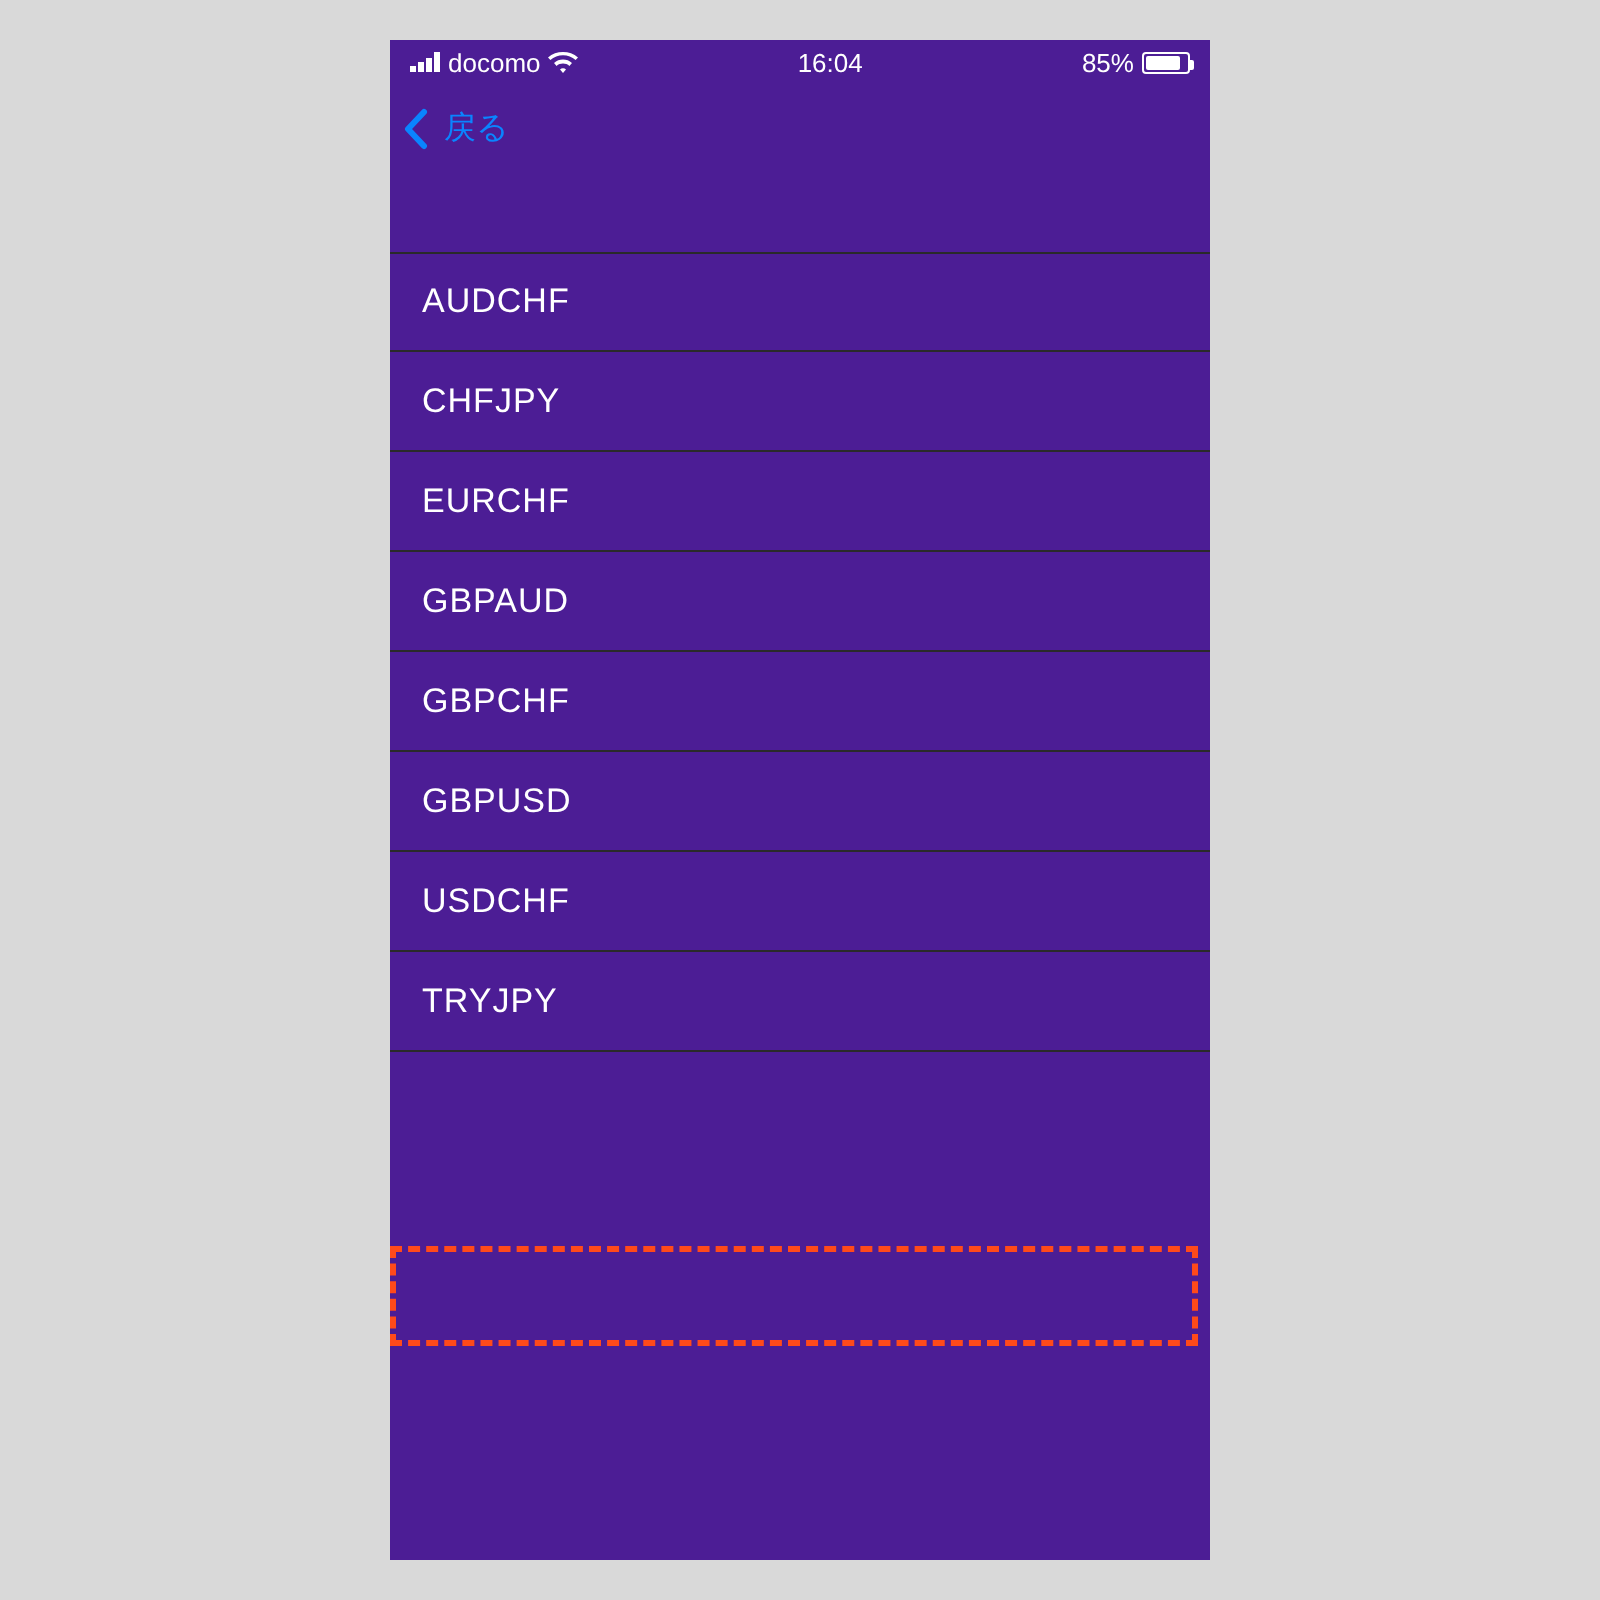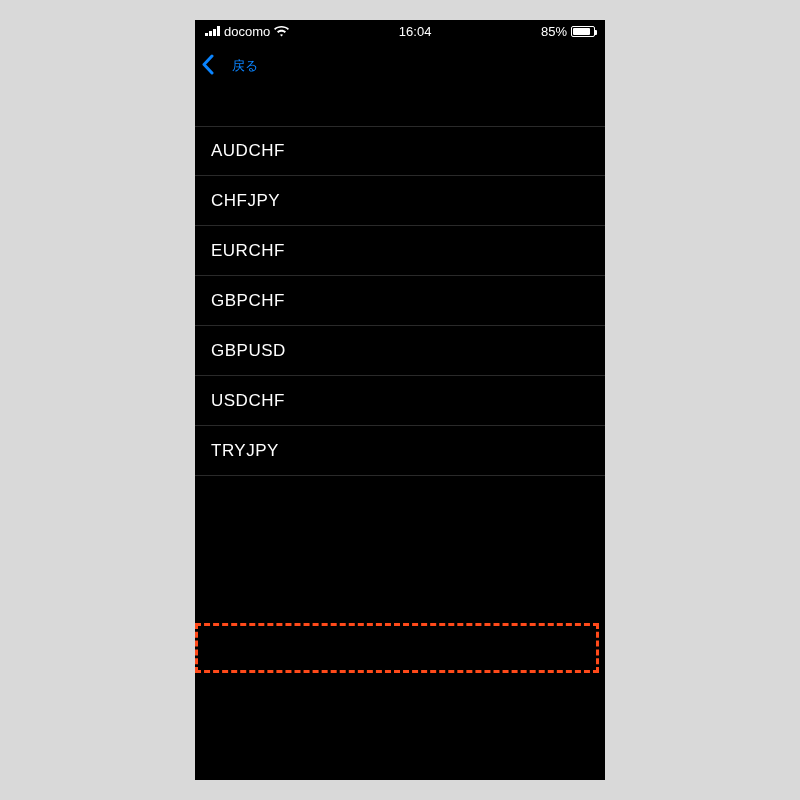--- a/index.html
+++ b/index.html
@@ -7,21 +7,21 @@
     body {
       background: #d9d9d9;
       display: flex;
       align-items: center;
       justify-content: center;
       font-family: -apple-system, "Helvetica Neue", Arial, sans-serif;
     }
     .phone {
       width: 410px;
       height: 760px;
-      background: #000000;
+      background: #4c1d95;
       position: relative;
       overflow: hidden;
     }
     .statusbar {
       height: 22px;
       display: flex;
       align-items: center;
       justify-content: space-between;
       padding: 0 10px;
       color: #fff;
@@ -51,24 +51,24 @@
       position:absolute; left:1px; top:1px; bottom:1px;
       background:#fff; border-radius:1px;
     }
     .navbar {
       height: 44px;
       display: flex;
       align-items: center;
       padding: 0 6px;
     }
     .back-btn {
-      display: flex; align-items: flex-end;
+      display: flex; align-items: center;
       color: #0a84ff;
-      font-size: 13px;
-      gap: 18px;
+      font-size: 16px;
+      gap: 8px;
     }
     .back-btn svg { display:block; }
     .spacer { height: 40px; }
     .list { }
     .row {
       display: flex;
       align-items: center;
       justify-content: space-between;
       height: 50px;
       padding: 0 16px;
@@ -135,20 +135,23 @@
       <div class="row">
         <span>AUDCHF</span>
       </div>
       <div class="row">
         <span>CHFJPY</span>
       </div>
       <div class="row">
         <span>EURCHF</span>
       </div>
       <div class="row">
+        <span>GBPAUD</span>
+      </div>
+      <div class="row">
         <span>GBPCHF</span>
       </div>
       <div class="row">
         <span>GBPUSD</span>
       </div>
       <div class="row">
         <span>USDCHF</span>
       </div>
       <div class="row">
         <span>TRYJPY</span>

